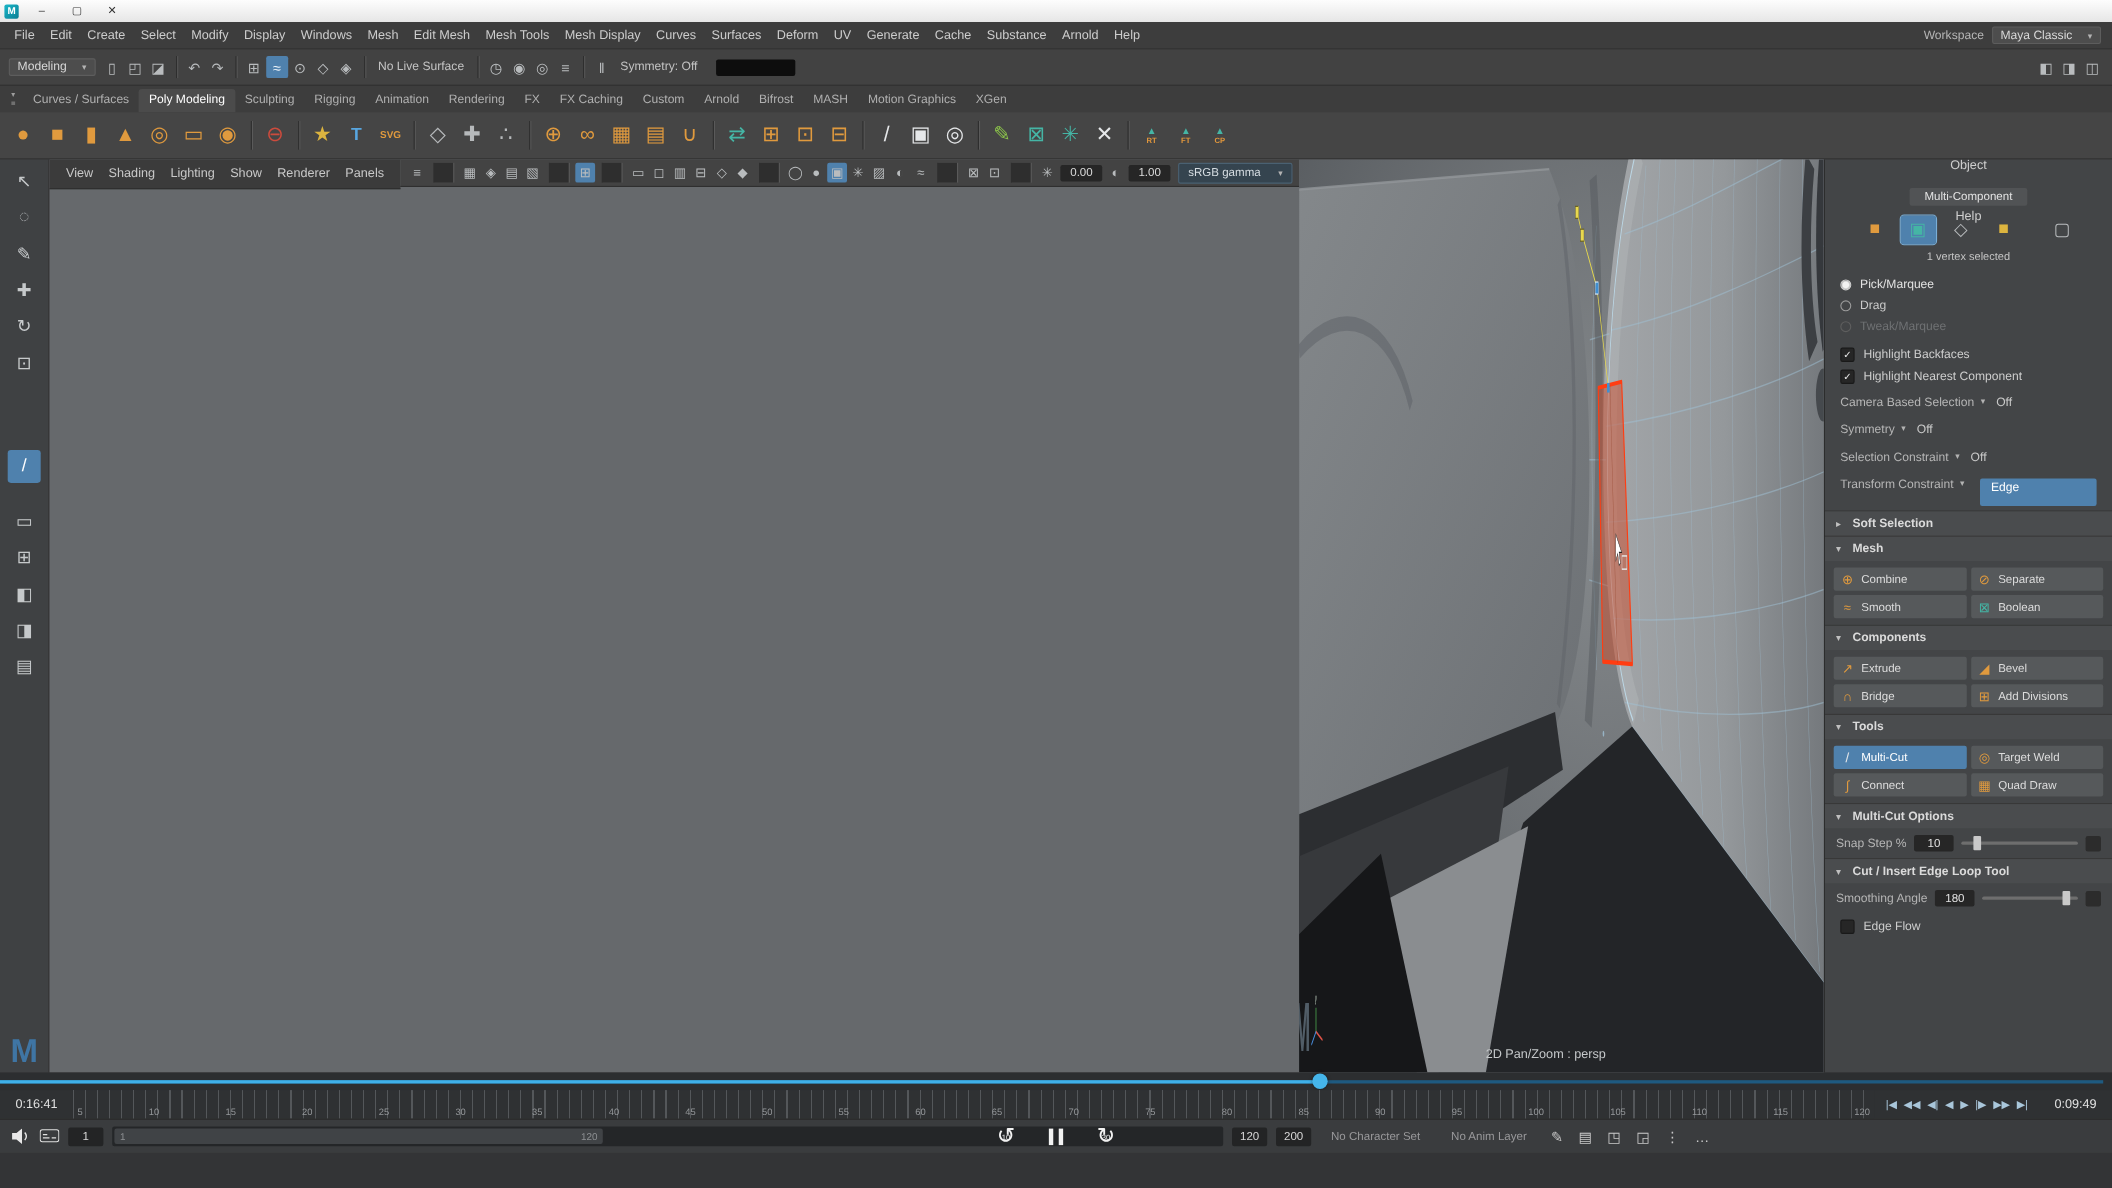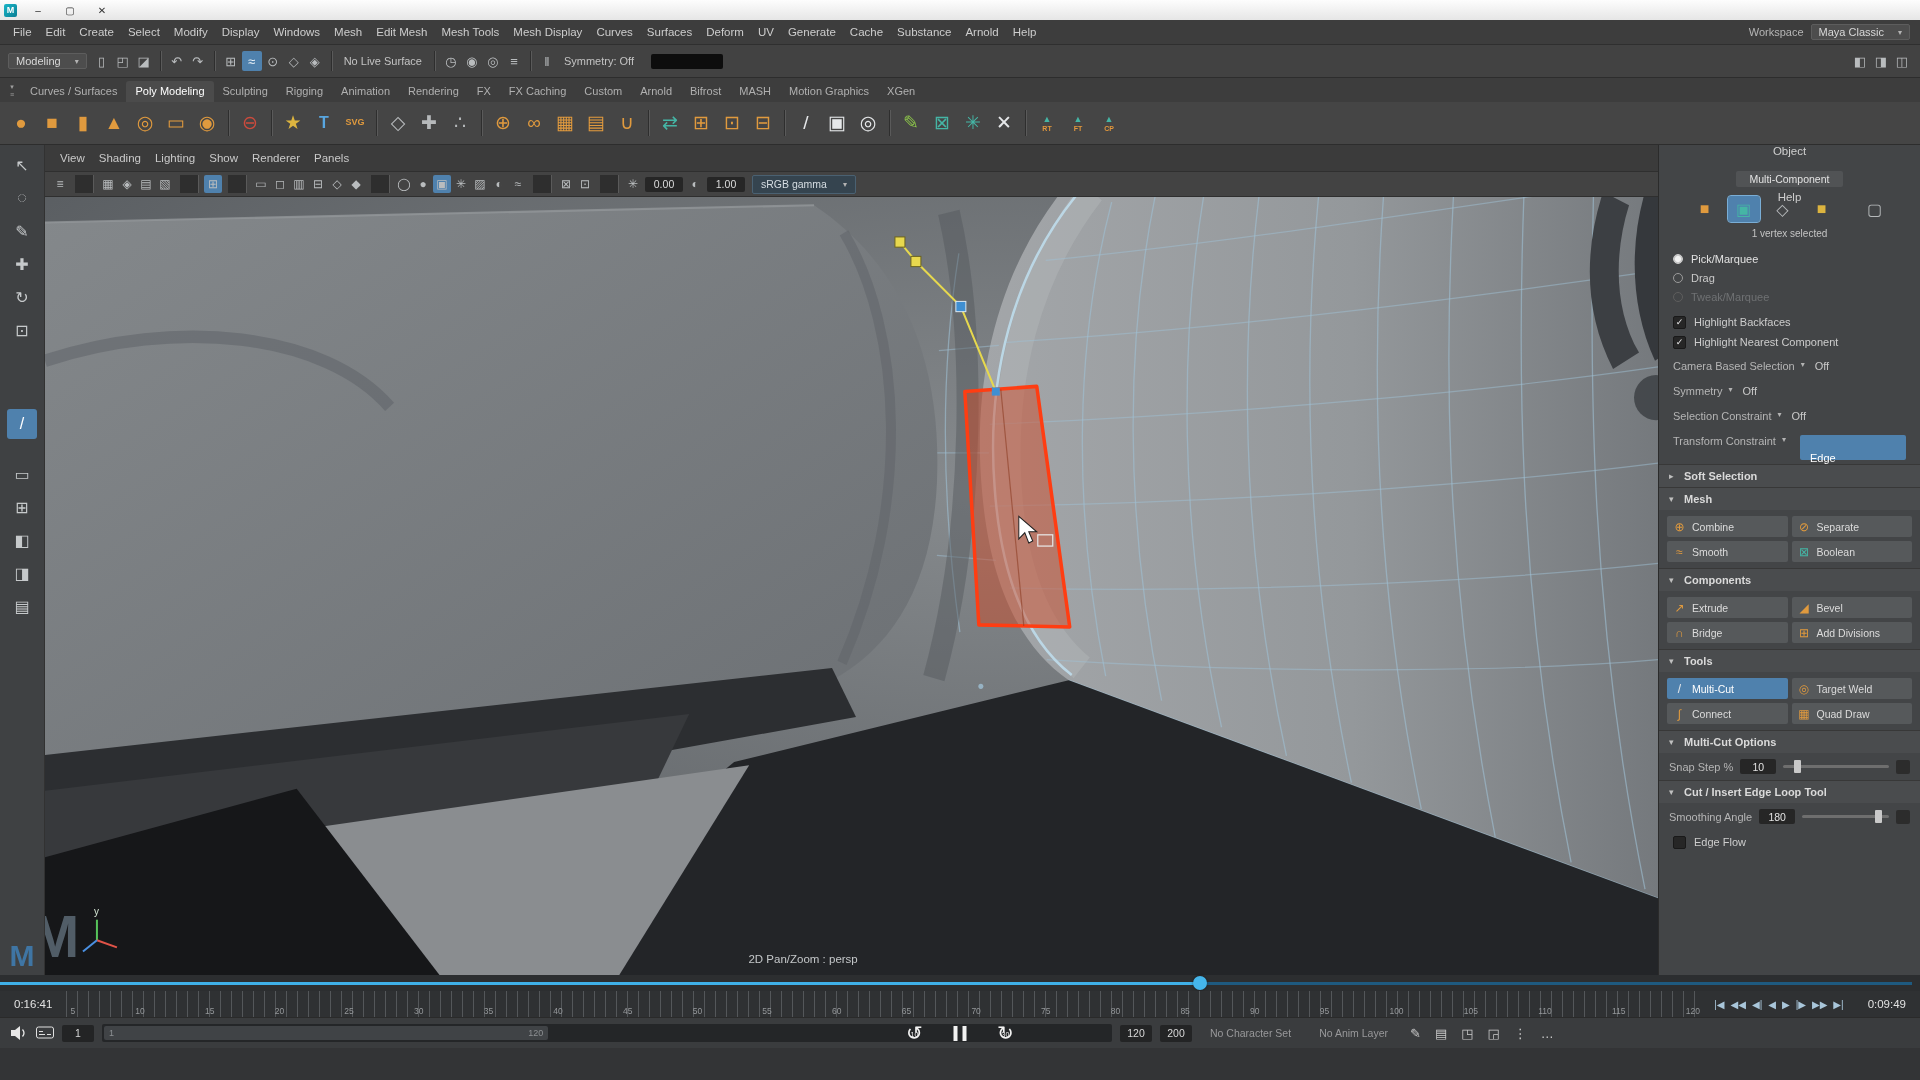--- a/index.html
+++ b/index.html
@@ -68,21 +68,21 @@
   .main{flex:1;display:flex;min-height:0;}
   .toolbox{width:44px;background:#3f4143;display:flex;flex-direction:column;align-items:center;
            padding-top:5px;gap:3px;border-right:1px solid #323232;flex:0 0 auto;}
   .tbx-list{display:flex;flex-direction:column;gap:3px;align-items:center;}
   .tbx{width:30px;height:30px;display:flex;align-items:center;justify-content:center;font-size:16px;color:#c6c9cb;}
   .tbx[data-state="active"]{background:#4f81ad;border-radius:3px;color:#fff;}
   .tbx-gap{height:58px;}
   .tbx-gap2{height:14px;}
   .tbx-logo{margin-top:auto;margin-bottom:2px;font-size:30px;font-weight:bold;color:#3f7fb5;opacity:.85;}
 
-  .viewport{flex:1;display:flex;flex-direction:column;min-width:0;position:relative;background:#66696c;}
+  .viewport{flex:1;display:flex;flex-direction:row;min-width:0;position:relative;background:#66696c;}
   .vp-menus{height:26px;background:#3b3b3b;display:flex;align-items:center;padding:0 8px;
             border-bottom:1px solid #2f2f2f;flex:0 0 auto;}
   .vp-menu{font-size:11.5px;color:#c9c9c9;padding:0 7px;}
   .vp-toolbar{height:24px;background:#434343;display:flex;align-items:center;padding:0 6px;
               border-bottom:1px solid #2f2f2f;flex:0 0 auto;}
   .vp-ics{display:flex;align-items:center;gap:1px;}
   .vp-ic{min-width:18px;height:18px;display:flex;align-items:center;justify-content:center;
          font-size:12px;color:#b9bcbe;}
   .vp-field{width:38px;height:15px;background:#262626;border-radius:2px;color:#dcdcdc;font-size:10.5px;
             display:flex;align-items:center;justify-content:center;margin:0 3px;}
@@ -113,21 +113,21 @@
   .tk-radio[data-state="disabled"] .radio-dot{border-color:#5e5e5e;}
   .tk-checks{padding:2px 14px;}
   .tk-check{display:flex;align-items:center;gap:8px;height:20px;color:#cdcdcd;}
   .checkbox{width:11px;height:11px;background:#262626;border:1px solid #191919;border-radius:2px;color:#ececec;
             font-size:9px;line-height:11px;text-align:center;flex:0 0 auto;}
   .tk-selects{padding:6px 14px 4px;}
   .tk-select{display:flex;height:25px;color:#b5b5b5;}
   .tk-select .lbl{flex:0 0 auto;}
   .tk-select .caret{margin:0 6px;}
   .tk-select .val{margin-left:4px;color:#c9c9c9;}
-  .tk-select .val[data-state="active"]{background:#4f81ad;color:#fff;padding:17px 0 2px 10px;border-radius:2px;
+  .tk-select .val[data-state="active"]{background:#4f81ad;color:#fff;padding:2px 0 2px 10px;border-radius:2px;
             margin-left:8px;flex:1;}
   .tk-section{border-top:1px solid #383838;}
   .tk-sec-head{height:22px;display:flex;align-items:center;gap:7px;padding:0 10px;background:#4a4c4e;
                color:#dadada;font-weight:bold;font-size:11px;}
   .tk-sec-head .arr{font-size:9px;color:#c0c0c0;width:8px;font-weight:normal;}
   .btn-grid{display:grid;grid-template-columns:1fr 1fr;gap:4px;padding:6px 8px;}
   .tk-btn{height:21px;background:#56595b;border-radius:2px;display:flex;align-items:center;gap:6px;
           padding:0 6px;color:#dcdcdc;font-size:10.5px;white-space:nowrap;overflow:hidden;}
   .tk-btn[data-state="active"]{background:#4f81ad;color:#fff;}
   .tk-btn .ic{font-size:12px;width:13px;text-align:center;flex:0 0 auto;}

